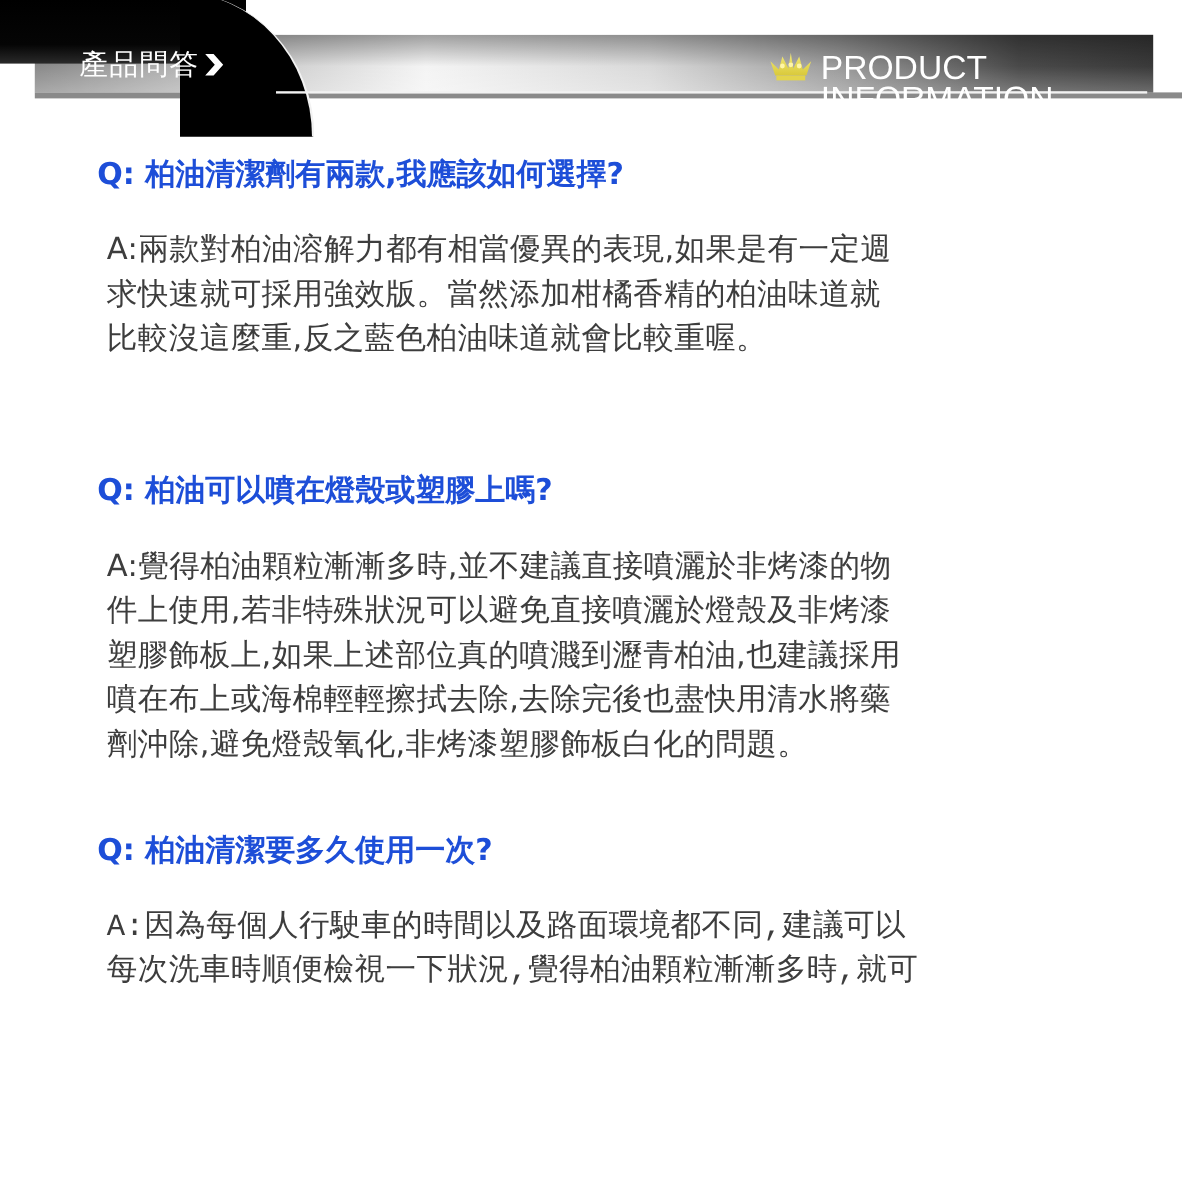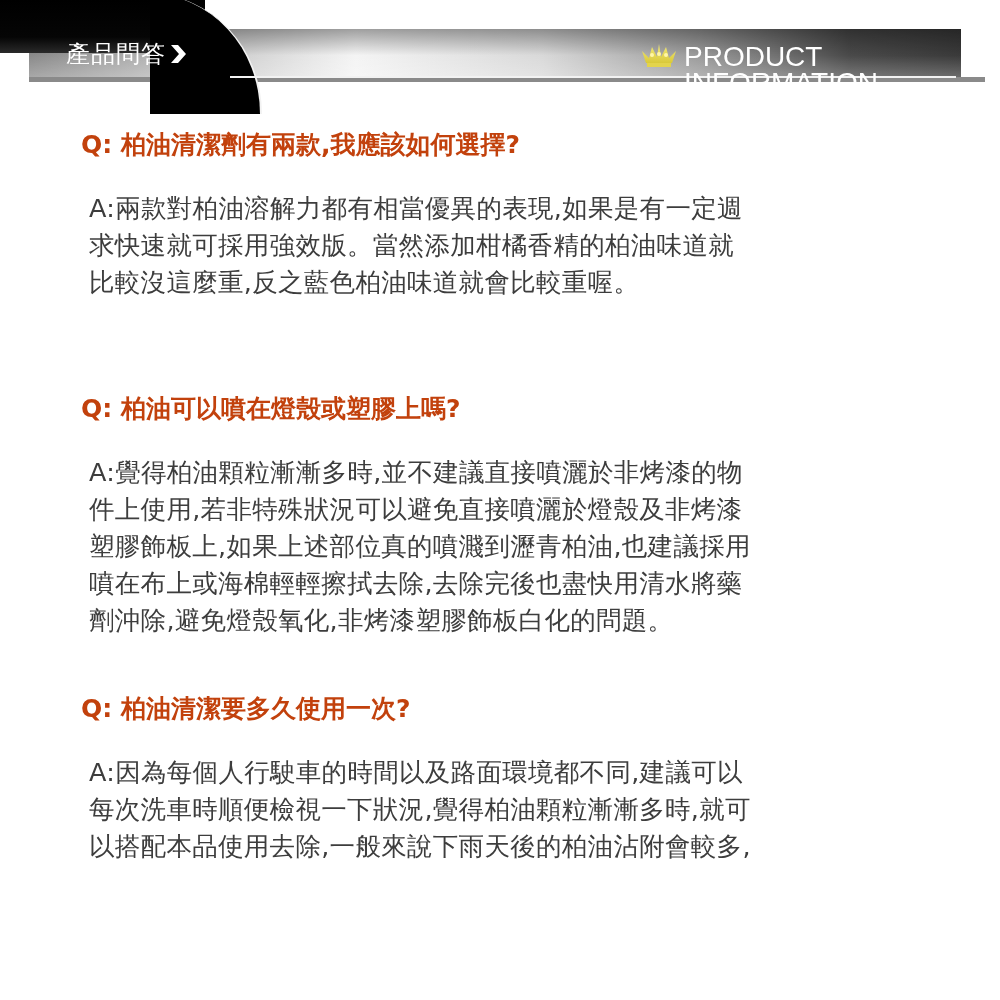--- a/index.html
+++ b/index.html
@@ -48,21 +48,21 @@
   .crown {
     position: absolute; left: 639px; top: 41px; width: 40px; height: 28px; z-index: 4;
   }
   .pi-label {
     position: absolute; left: 684px; top: 44px; z-index: 4;
     color: #ffffff; font-size: 28px; line-height: 26px;
     font-family: "Liberation Sans", sans-serif; letter-spacing: 0px;
   }
   .qa { position: absolute; left: 81px; width: 830px; }
   .q {
-    font-family: "DejaVu Sans", sans-serif; font-weight: bold; color: #c2410c;
+    font-family: "DejaVu Sans", sans-serif; font-weight: bold; color: #1d4ed8;
     font-size: 25px; line-height: 34px; margin: 0; white-space: nowrap;
   }
   .a {
     font-family: "DejaVu Sans", sans-serif; color: #3d3d3d;
     font-size: 25.5px; line-height: 37px; margin: 16px; margin-left: 8px; letter-spacing: 0.3px;
   }
   .a .line { display: block; white-space: nowrap; }
 </style>
 </head>
 <body>
@@ -110,18 +110,17 @@
     <span class="line">A:覺得柏油顆粒漸漸多時,並不建議直接噴灑於非烤漆的物</span>
     <span class="line">件上使用,若非特殊狀況可以避免直接噴灑於燈殼及非烤漆</span>
     <span class="line">塑膠飾板上,如果上述部位真的噴濺到瀝青柏油,也建議採用</span>
     <span class="line">噴在布上或海棉輕輕擦拭去除,去除完後也盡快用清水將藥</span>
     <span class="line">劑沖除,避免燈殼氧化,非烤漆塑膠飾板白化的問題。</span>
   </p>
 </div>
 
 <div class="qa" style="top:692px;">
   <p class="q">Q: 柏油清潔要多久使用一次?</p>
-  <p class="a" style="margin-top:28px;">
+  <p class="a" style="margin-top:28px;font-family:Liberation Mono, monospace;">
     <span class="line">A:因為每個人行駛車的時間以及路面環境都不同,建議可以</span>
     <span class="line">每次洗車時順便檢視一下狀況,覺得柏油顆粒漸漸多時,就可</span>
-    <span class="line">以搭配本品使用去除,一般來說下雨天後的柏油沾附會較多,</span>
   </p>
 </div>
 
 </body></html>

